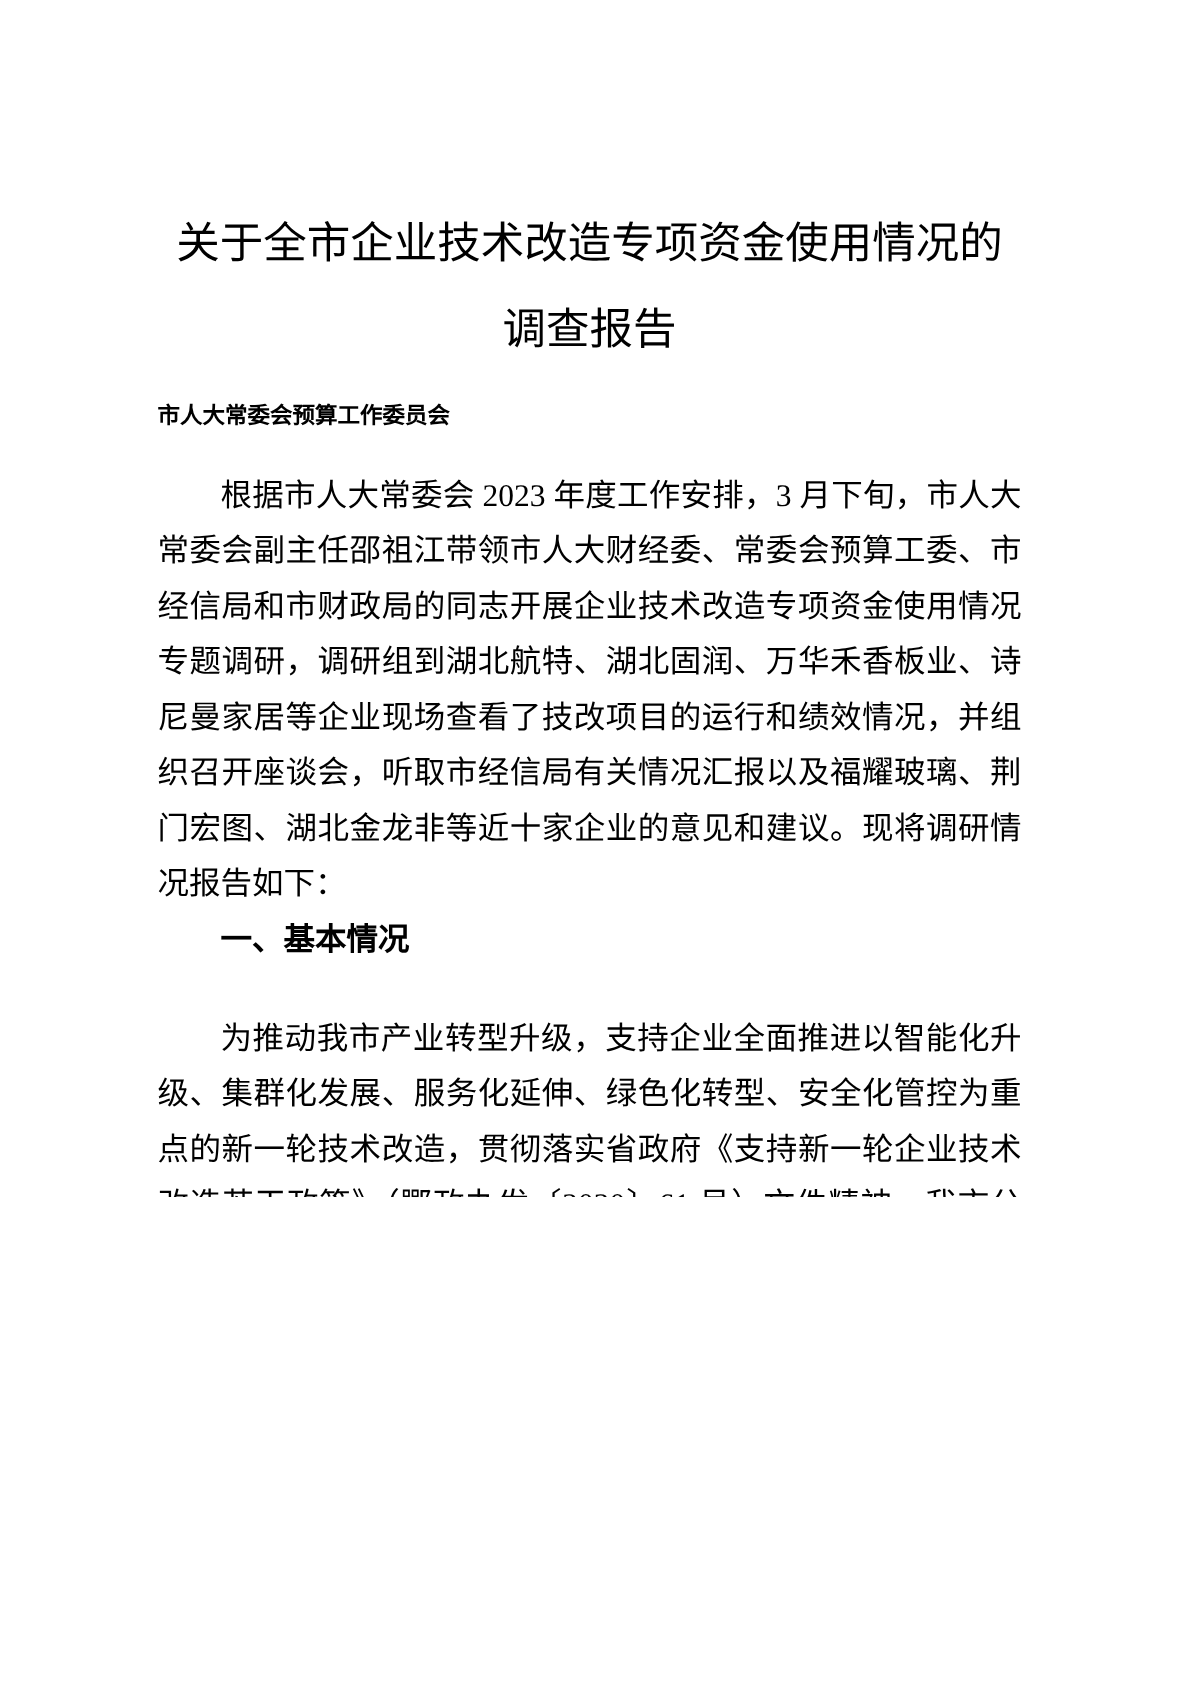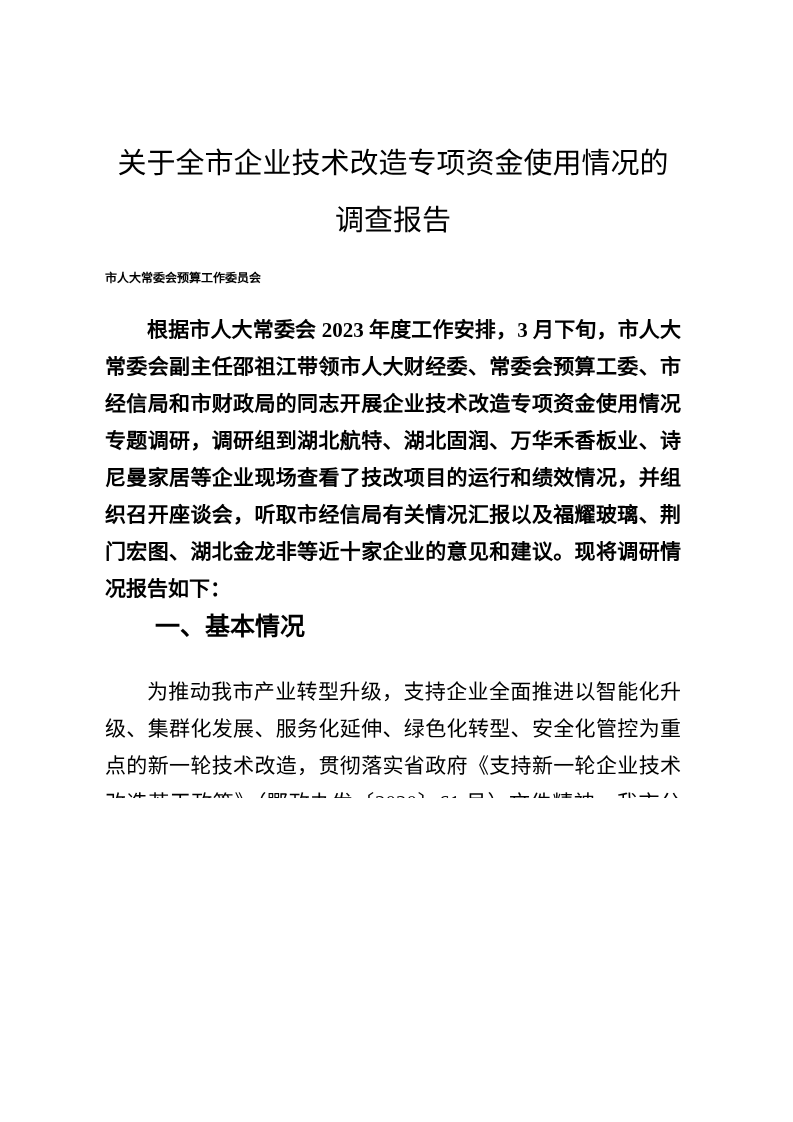--- a/index.html
+++ b/index.html
@@ -22,39 +22,38 @@
     font-family: "Liberation Serif", "DejaVu Serif", serif;
     font-size: 29px;
     font-weight: 400;
     line-height: 57px;
     text-align: center;
     letter-spacing: 0;
   }
   .author-line {
     margin-top: 18px;
     font-family: "Liberation Sans", "DejaVu Sans", sans-serif;
-    font-size: 12px;
+    font-size: 15px;
     font-weight: 700;
     line-height: 22px;
   }
   .body-para {
     font-size: 21px;
     line-height: 37px;
     text-align: justify;
     text-indent: 2em;
     word-break: break-all;
     margin-top: 29px;
   }
   .para-intro {
     margin-top: 23px;
-    font-weight: bold;
   }
   .section-heading {
     font-family: "Liberation Sans", "DejaVu Sans", sans-serif;
-    font-size: 25px;
+    font-size: 21px;
     font-weight: 700;
     line-height: 37px;
     text-indent: 2em;
   }
   .page-number {
     position: absolute;
     top: 1019px;
     right: 118px;
     font-size: 16px;
     line-height: 18px;

